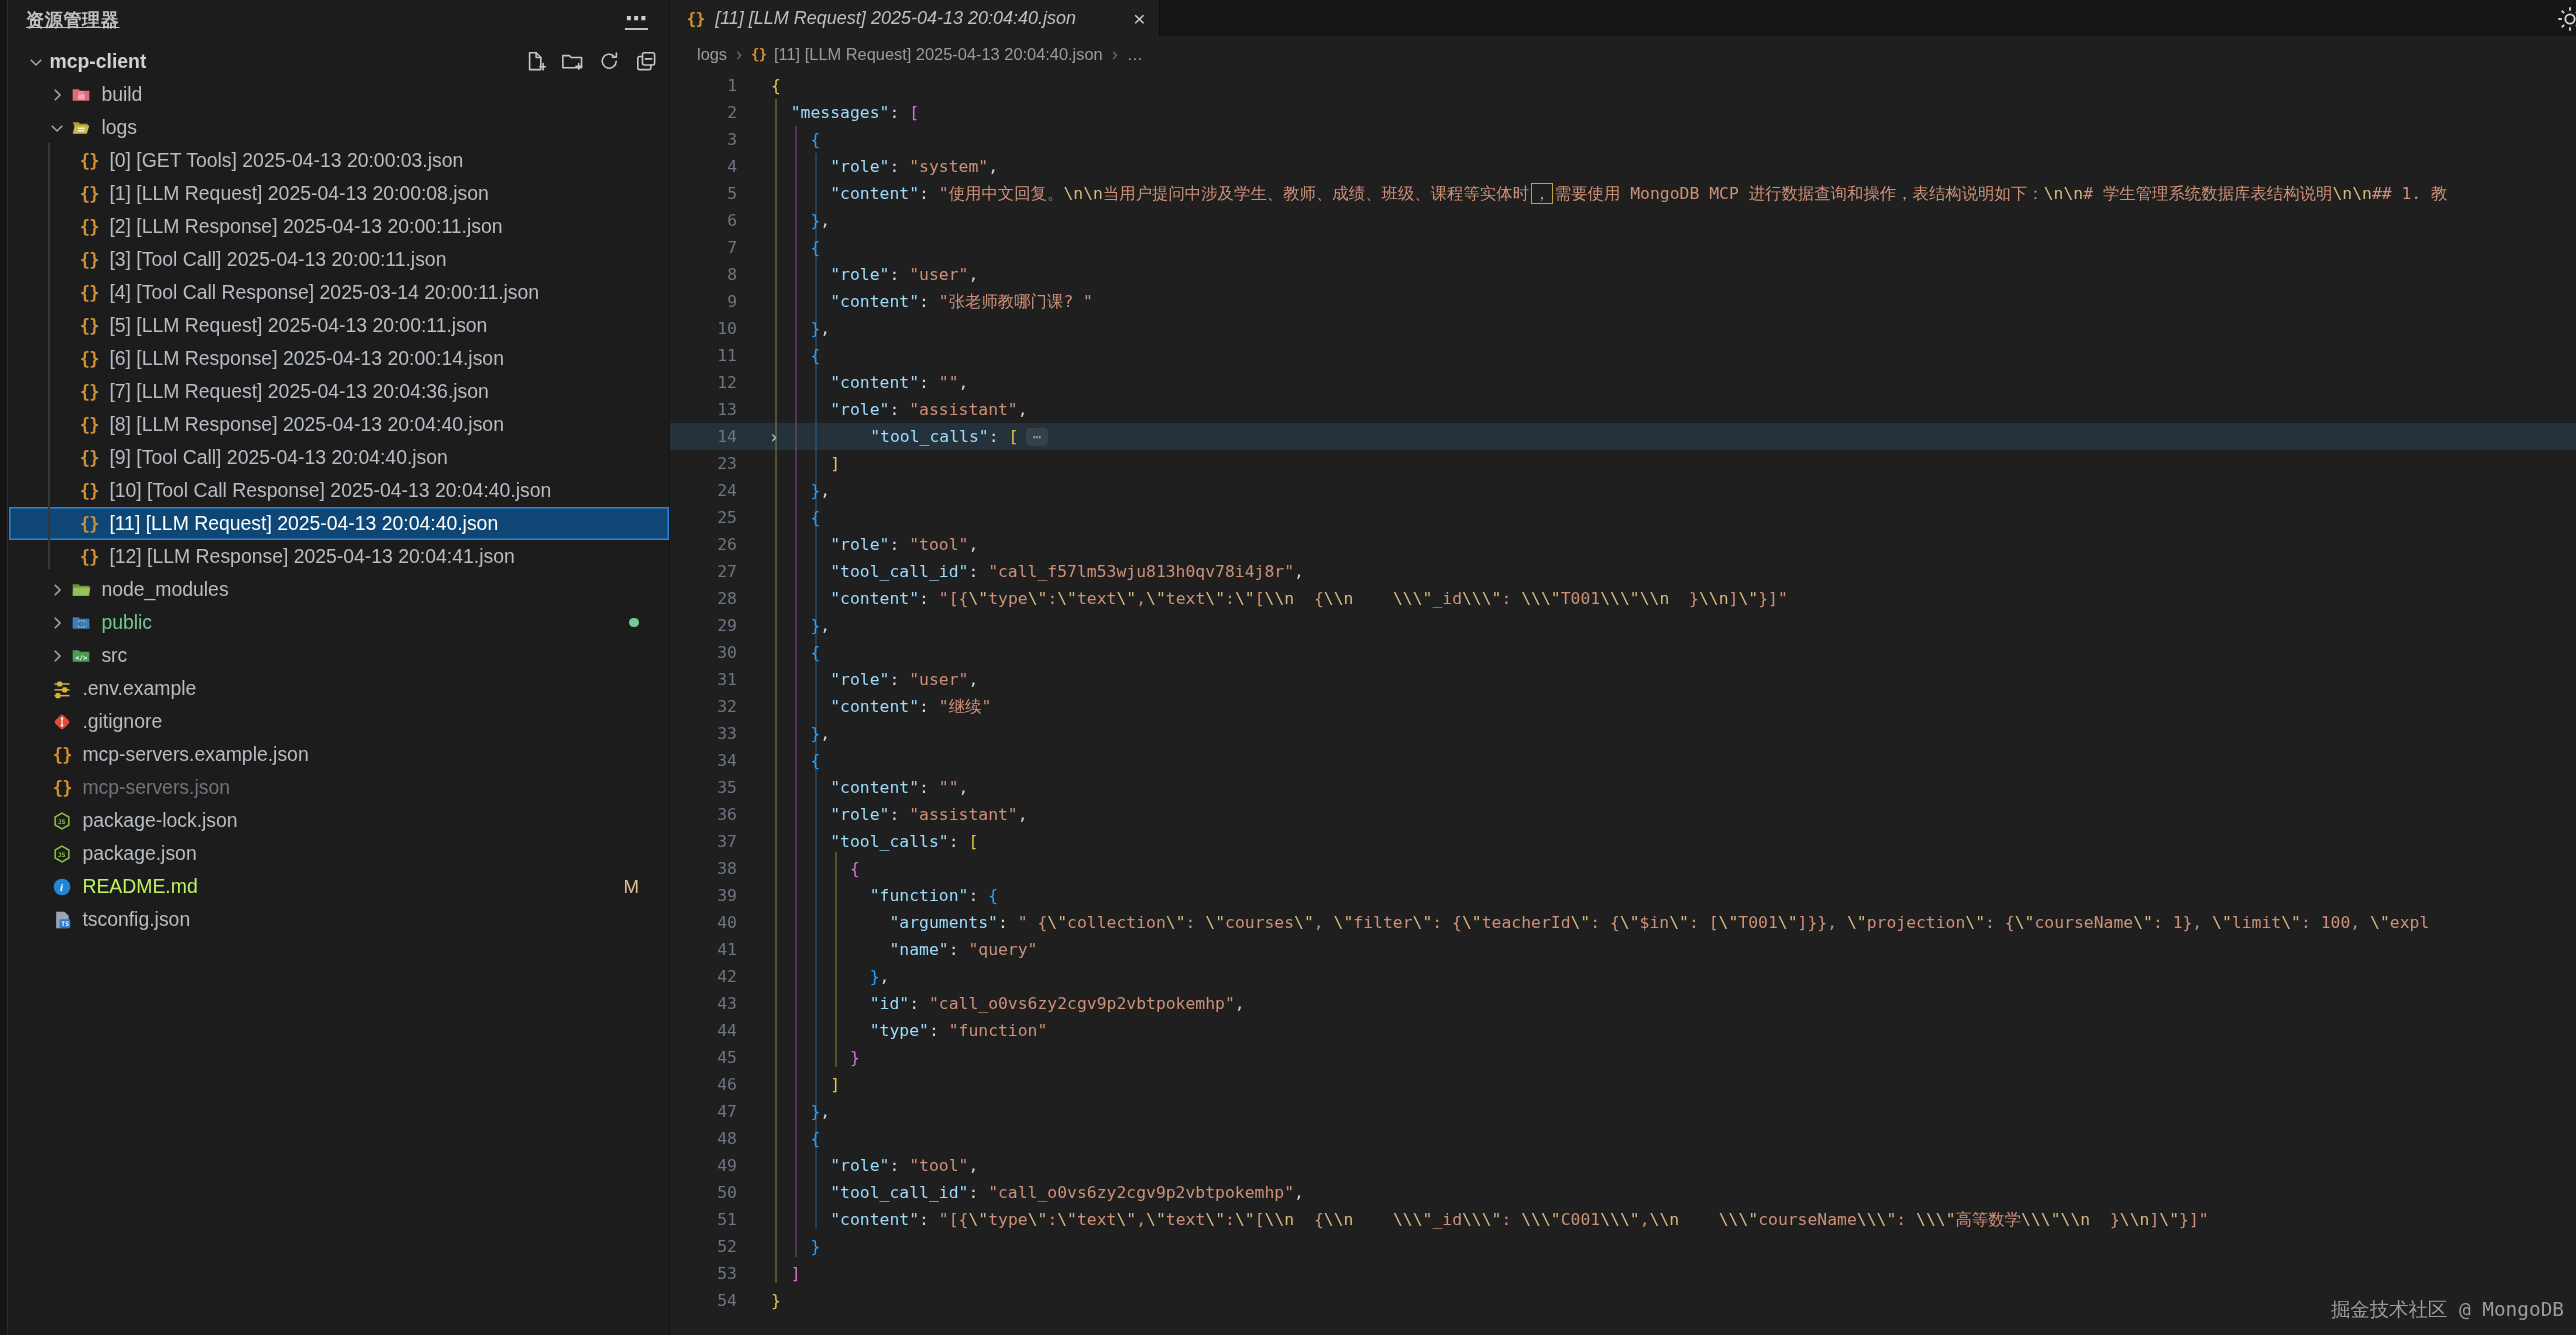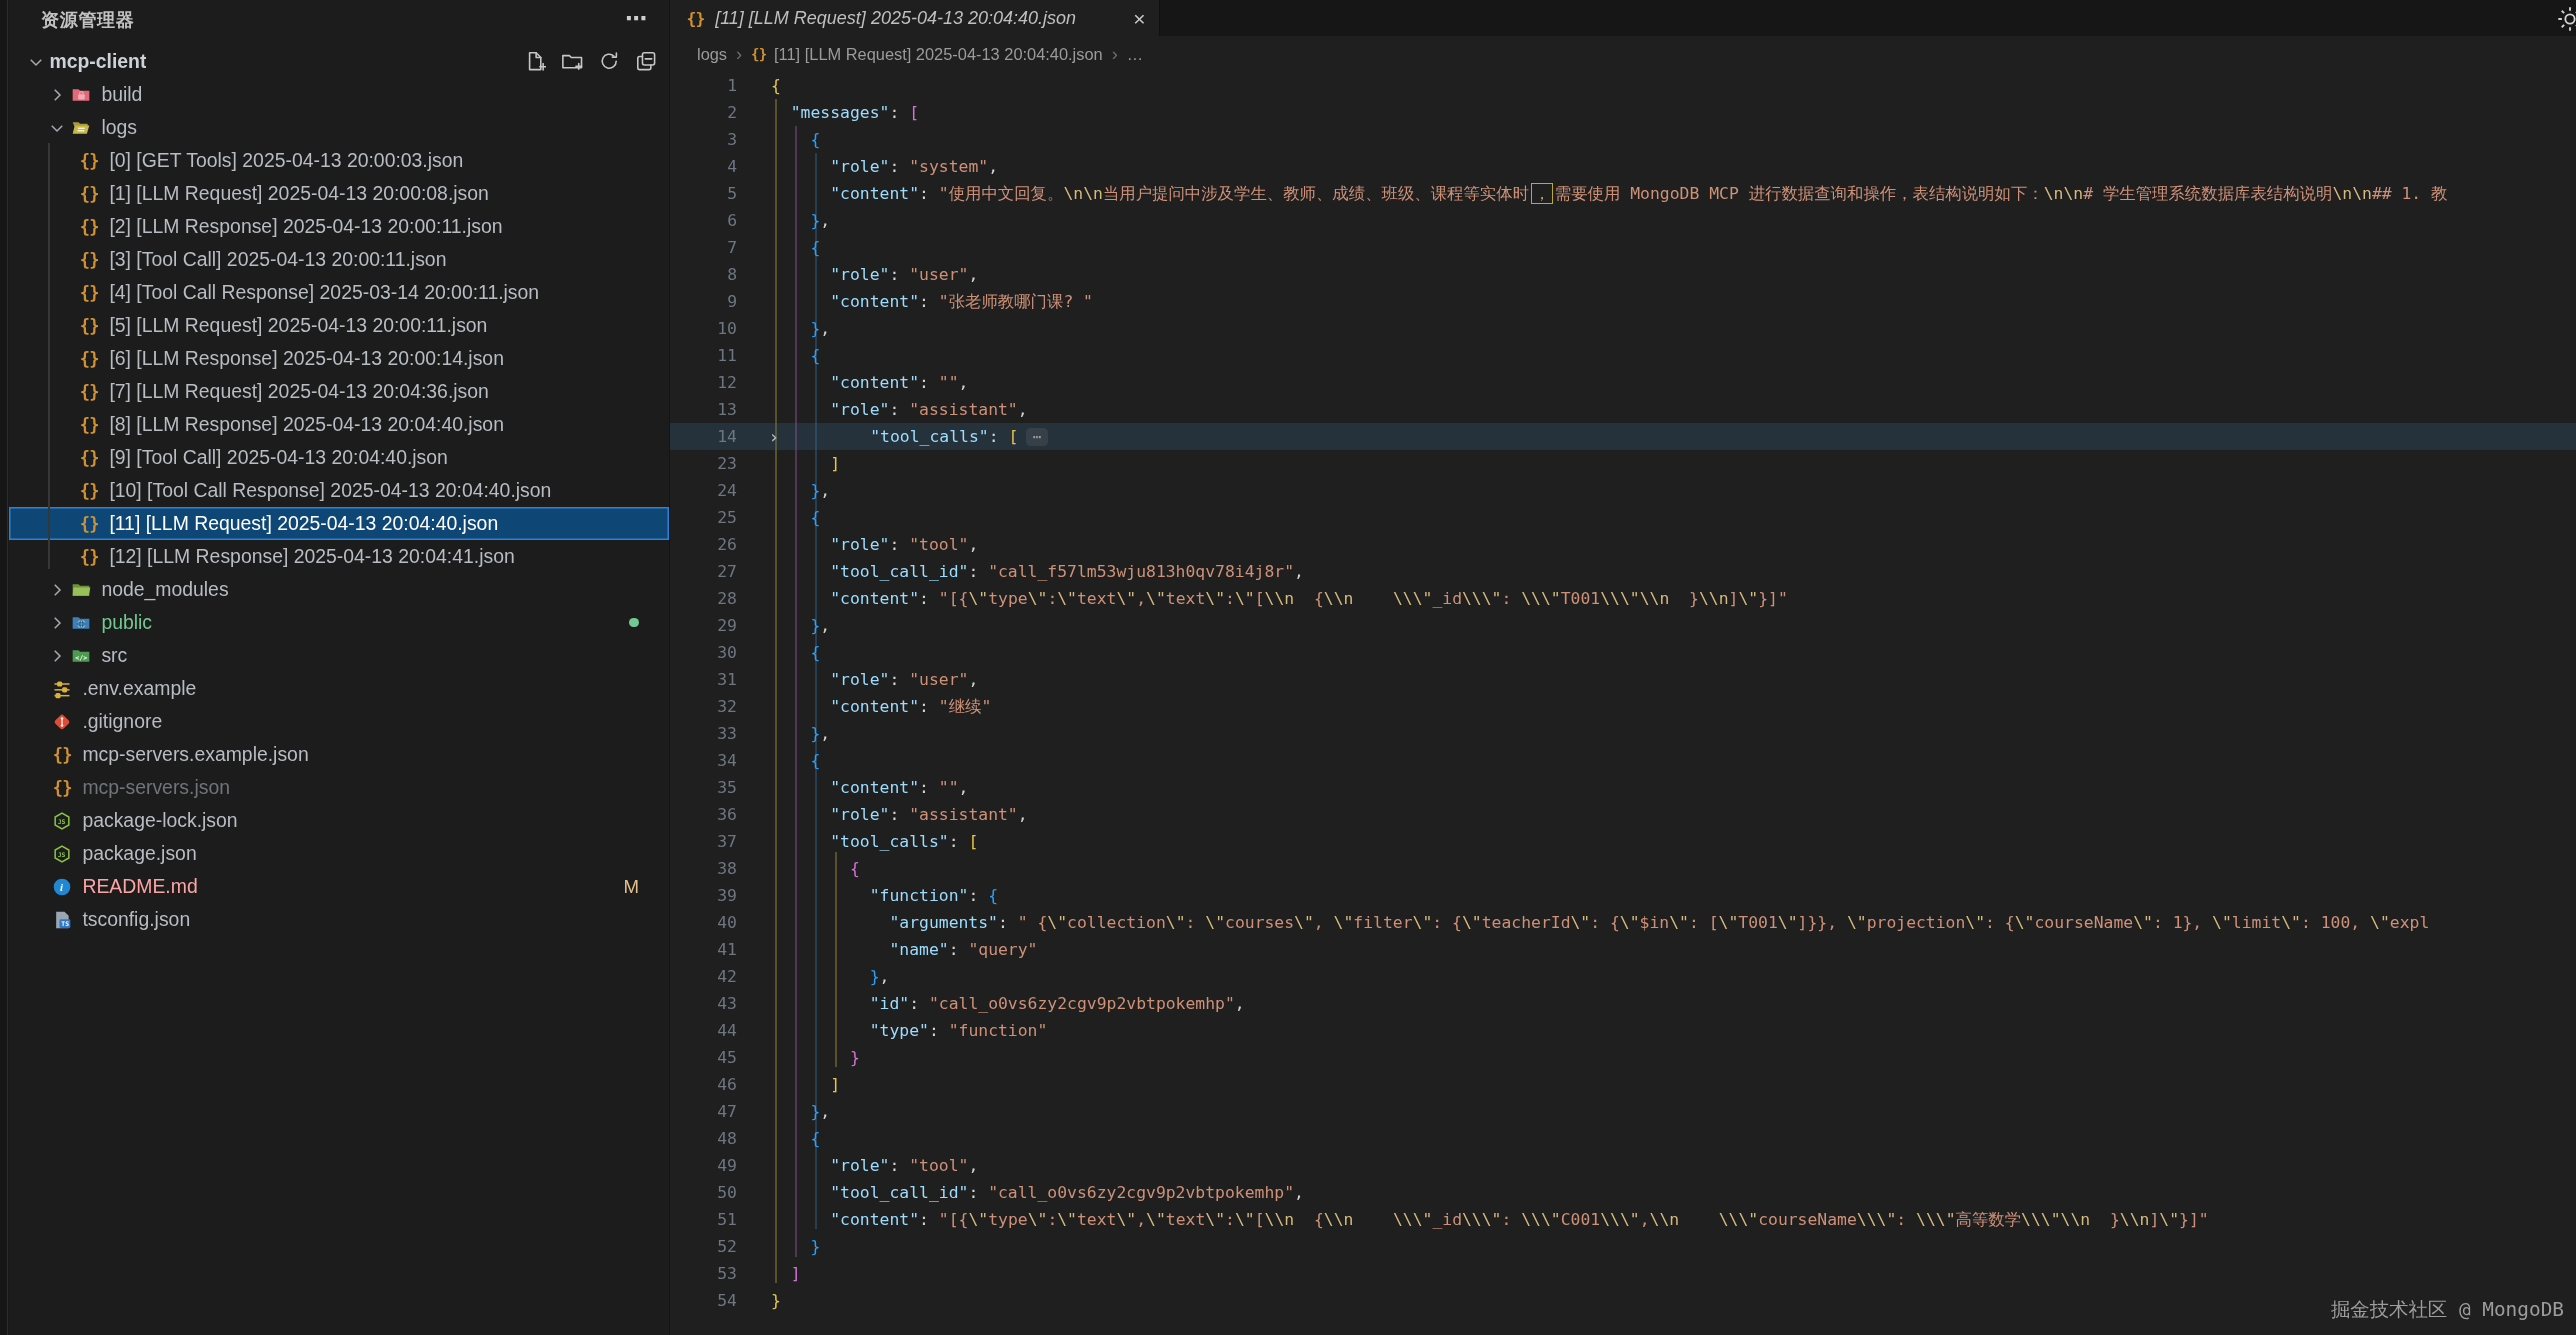--- a/index.html
+++ b/index.html
@@ -2,22 +2,22 @@
 <html style="font-size:12px"><head>
 <meta charset="utf-8">
 <style>
   html,body{margin:0;padding:0;width:2576px;height:1336px;background:#191919;overflow:hidden;
     font-family:"Liberation Sans","DejaVu Sans",sans-serif;}
   *{box-sizing:border-box;}
   
   .win-edge{position:absolute;left:0;top:0;width:7.5px;height:100%;background:#161616;border-right:1.5px solid #2c2c2c;}
   
   .sidebar{position:absolute;left:9px;top:0;width:660px;height:100%;background:#1c1c1c;overflow:hidden;}
-  .sb-header{height:39px;display:flex;align-items:center;padding:0 21px 0 32px;color:#c2c2c2;
-    font-size:18px;font-weight:700;letter-spacing:0.7px;}
+  .sb-header{height:39px;display:flex;align-items:center;padding:0 21px 0 17px;color:#c2c2c2;
+    font-size:18px;font-weight:700;letter-spacing:0.7px;text-decoration:underline;}
   .sb-more{margin-left:auto;color:#cfcfcf;font-size:22.4px;line-height:22.4px;cursor:pointer;}
   .tree{position:absolute;top:45px;left:0;right:0;}
   .trow{display:flex;align-items:center;height:33px;color:#b7bdc3;font-size:19.4px;white-space:nowrap;position:relative;cursor:pointer;}
   .trow.sel{background:#0e4775;box-shadow:inset 0 0 0 1.5px #2f81d7;color:#fff;}
   .trow.dim .lbl{color:#6f757b;}
   .k-root{padding-left:16.4px;font-weight:700;color:#cdd2d8;}
   .k-folder{padding-left:37px;align-items:center;}
   .k-file1{padding-left:42px;}
   .k-file2{padding-left:69px;}
   .chev{width:21px;height:21px;flex:none;display:flex;align-items:center;justify-content:center;margin-right:3px;}
@@ -333,21 +333,21 @@
         </span>
         <span class="lbl">package.json</span>
       </div>
       <div class="trow k-file1">
         <span class="ticon">
           <svg viewBox="0 0 24 24" style="font-size:26px">
             <circle cx="12" cy="12" r="10" fill="#1f87d4"></circle>
             <text x="9.6" y="17.2" font-size="13" fill="#fff" font-family="serif" font-weight="bold" font-style="italic">i</text>
           </svg>
         </span>
-        <span class="lbl" style="color: #fca5a5;">README.md</span>
+        <span class="lbl" style="color: #bef264;">README.md</span>
         <span class="badge txt">M</span>
       </div>
       <div class="trow k-file1">
         <span class="ticon">
           <svg viewBox="0 0 24 24" style="font-size:26px">
             <path fill="#9aa7b0" d="M5 2h10l5 5v15H5z"></path>
             <rect x="9" y="11" width="13" height="10.5" rx="1.5" fill="#2d79c7"></rect>
             <text x="11.2" y="19.2" font-size="7.6" fill="#fff" font-family="monospace" font-weight="bold">TS</text>
           </svg>
         </span>

